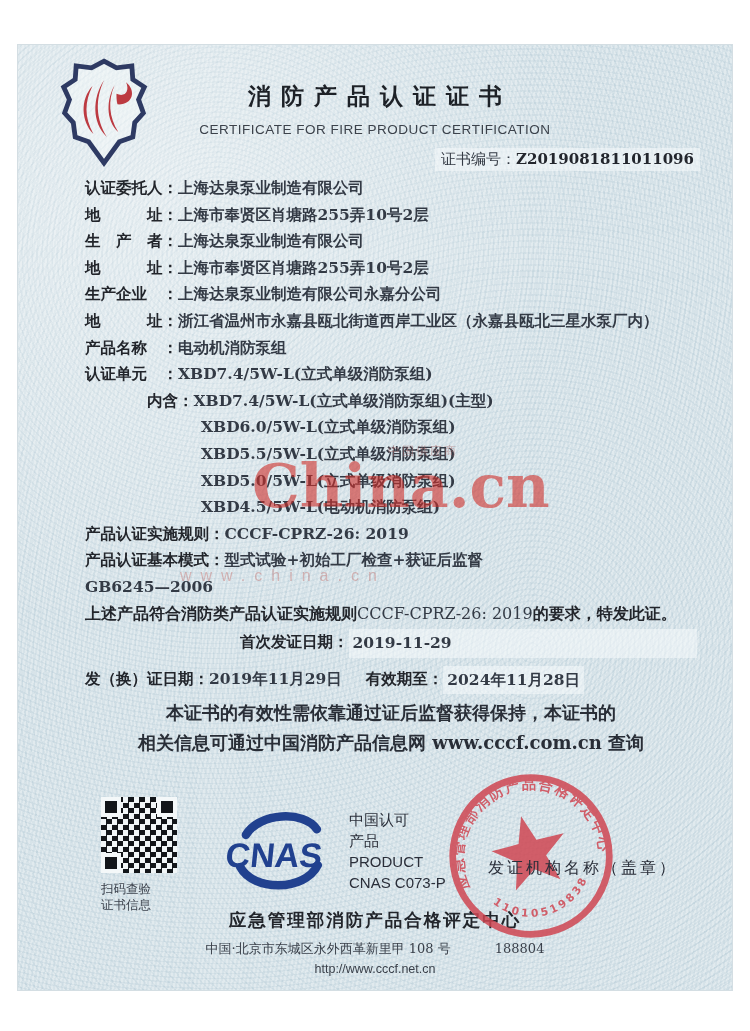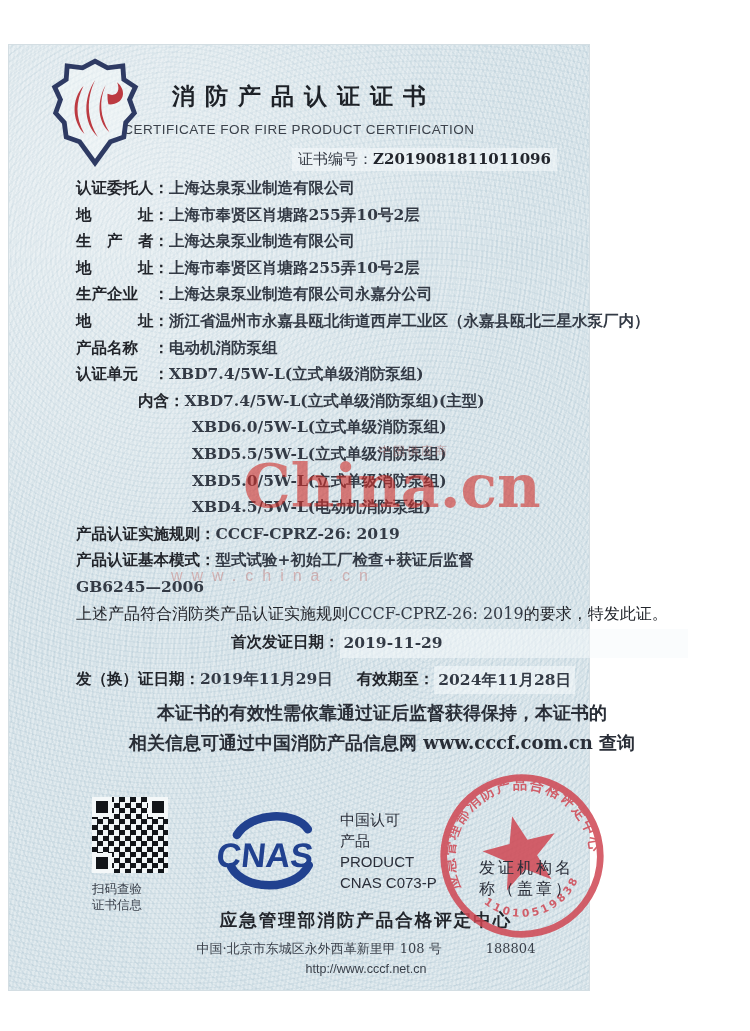--- a/index.html
+++ b/index.html
@@ -1,20 +1,20 @@
 <!DOCTYPE html>
 <html><head>
 <meta charset="utf-8">
 <style>
   * { margin:0; padding:0; box-sizing:border-box; }
   html,body { width:750px; height:1031px; background:#ffffff; overflow:hidden;
               font-family:"DejaVu Serif","Liberation Serif",serif; }
 
   .paper {
-    position:absolute; left:9px; top:45px; width:580px; height:945px;
+    position:absolute; left:18px; top:45px; width:714px; height:945px;
     background-color:#dbe6eb;
     background-image:
       radial-gradient(circle at 18% 15%, rgba(255,255,255,.38), rgba(255,255,255,0) 45%),
       repeating-radial-gradient(circle at 28% 22%, rgba(120,158,180,.10) 0 1.5px, rgba(255,255,255,0) 1.5px 5px),
       repeating-radial-gradient(circle at 72% 64%, rgba(120,158,180,.09) 0 1.5px, rgba(255,255,255,0) 1.5px 6px),
       repeating-linear-gradient(100deg, rgba(255,255,255,.16) 0 2px, rgba(185,207,218,.14) 2px 4px);
     box-shadow:0 0 0 1px rgba(160,182,192,.45);
   }
 
   
@@ -28,21 +28,21 @@
   .certno-line b { font-weight:bold; color:#23262d; }
 
   
   .content { position:absolute; left:67px; top:130px; width:612px; }
   .row { display:flex; align-items:flex-start; line-height:26.6px; font-size:15.5px; }
   .lbl { flex:0 0 auto; white-space:pre; font-weight:bold; color:#22252b; }
   .val { flex:1 1 auto; color:#333a45;font-weight:bold; }
   .indent-inner { margin-left:62px; }
   .indent-models { margin-left:116px; }
   .statement { display:block; line-height:26.6px; }
-  .stmt-b { font-weight:normal; color:#22252b;margin-top:47px; }
+  .stmt-b { font-weight:bold; color:#22252b;margin-top:47px; }
   .stmt-c { color:#333a45; }
 
   
   .first-issue { margin-top:2px; margin-left:155px; }
   .hl { background:rgba(246,250,252,.55); padding:1px 4px; }
   .issue-line { margin-top:8px; }
   .gap24 { display:inline-block; width:24px; }
   .notice { text-align:center; font-size:18px; line-height:30px; color:#292e37;
             margin-top:4px; font-weight:bold; }
 

